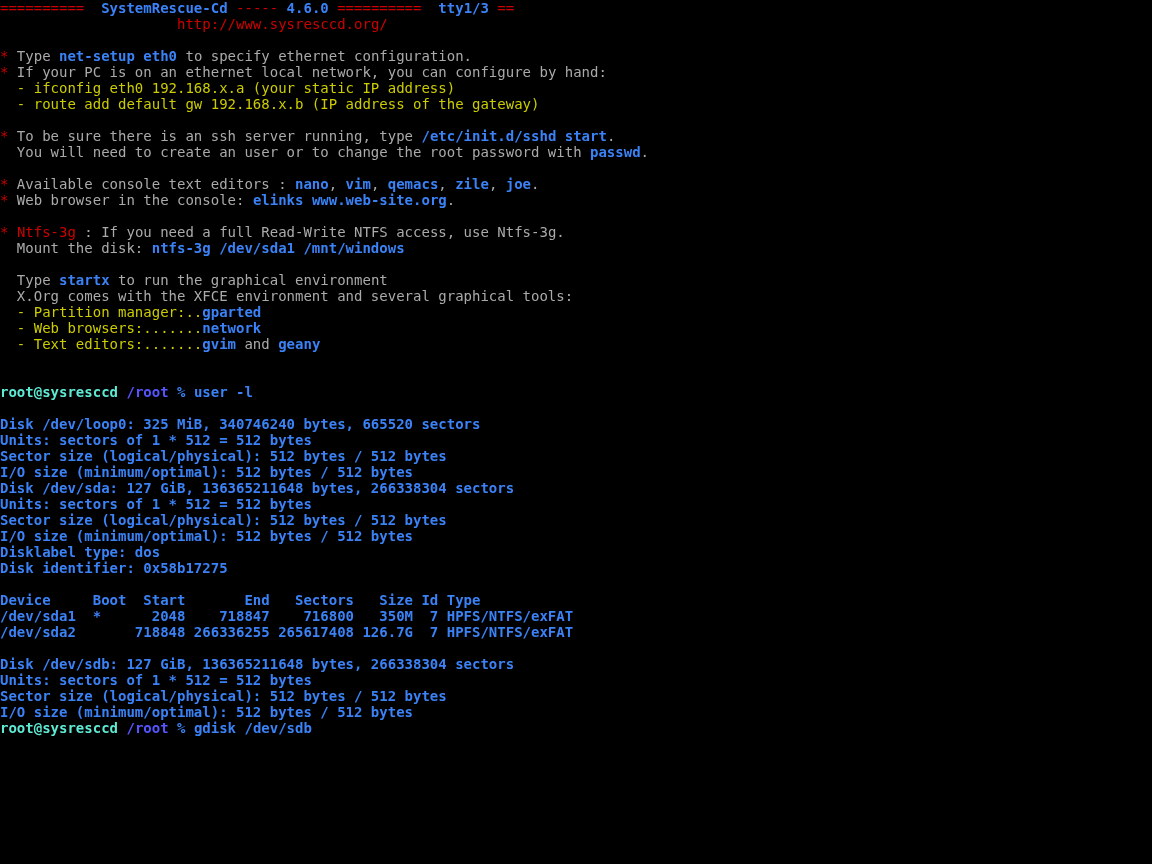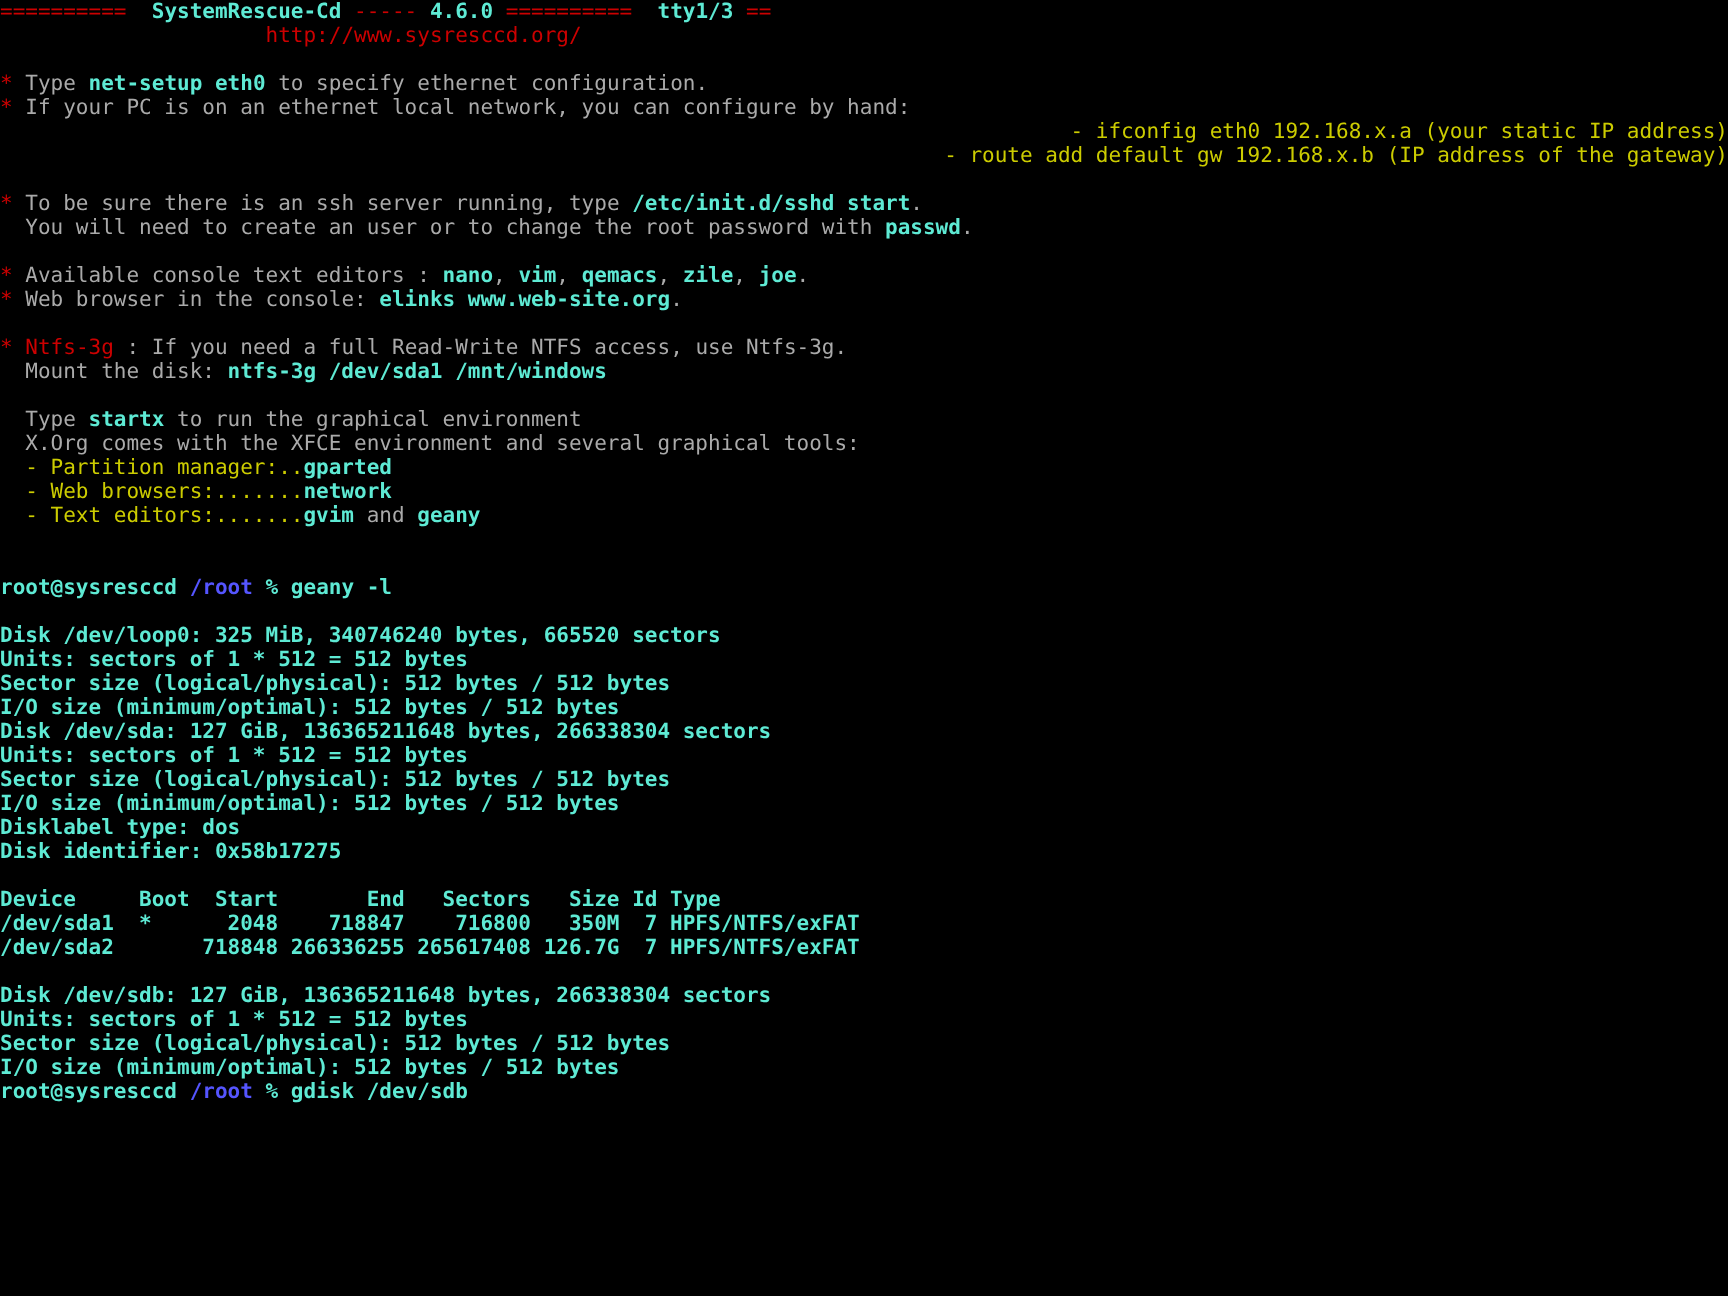--- a/index.html
+++ b/index.html
@@ -15,22 +15,22 @@
     overflow: hidden;
   }
   #terminal {
     padding: 0;
   }
   .line {
     white-space: pre;
     min-height: 16px;
   }
   .red    { color: #cc0000; }
-  .yellow { color: #cccc00; text-align: right; }
-  .white  { color: #5eead4; font-weight: bold; }
+  .yellow { color: #cccc00; }
+  .white  { color: #3b82f6; font-weight: bold; }
   .dim    { color: #aaaaaa; }
   .green  { color: #5eead4; font-weight: bold; }
   .blue   { color: #5555ff; font-weight: bold; }
 </style>
 </head>
 <body>
 
 <div id="terminal">
 
   <div class="line"><span class="red">==========  </span><span class="white">SystemRescue-Cd</span><span class="red"> ----- </span><span class="white">4.6.0</span><span class="red"> ==========  </span><span class="white">tty1/3</span><span class="red"> ==</span></div>
@@ -59,21 +59,21 @@
   <div class="line"></div>
 
   <div class="line"><span class="dim">  Type </span><span class="white">startx</span><span class="dim"> to run the graphical environment</span></div>
   <div class="line dim">  X.Org comes with the XFCE environment and several graphical tools:</div>
   <div class="line"><span class="yellow">  - Partition manager:..</span><span class="white">gparted</span></div>
   <div class="line"><span class="yellow">  - Web browsers:.......</span><span class="white">network</span></div>
   <div class="line"><span class="yellow">  - Text editors:.......</span><span class="white">gvim</span><span class="dim"> and </span><span class="white">geany</span></div>
   <div class="line"></div>
   <div class="line"></div>
 
-  <div class="line"><span class="green">root@sysresccd</span><span> </span><span class="blue">/root</span><span class="white"> % </span><span class="white">geany -l</span></div>
+  <div class="line"><span class="green">root@sysresccd</span><span> </span><span class="blue">/root</span><span class="white"> % </span><span class="white">user -l</span></div>
   <div class="line"></div>
 
   <div class="line white">Disk /dev/loop0: 325 MiB, 340746240 bytes, 665520 sectors</div>
   <div class="line white">Units: sectors of 1 * 512 = 512 bytes</div>
   <div class="line white">Sector size (logical/physical): 512 bytes / 512 bytes</div>
   <div class="line white">I/O size (minimum/optimal): 512 bytes / 512 bytes</div>
   <div class="line white">Disk /dev/sda: 127 GiB, 136365211648 bytes, 266338304 sectors</div>
   <div class="line white">Units: sectors of 1 * 512 = 512 bytes</div>
   <div class="line white">Sector size (logical/physical): 512 bytes / 512 bytes</div>
   <div class="line white">I/O size (minimum/optimal): 512 bytes / 512 bytes</div>

